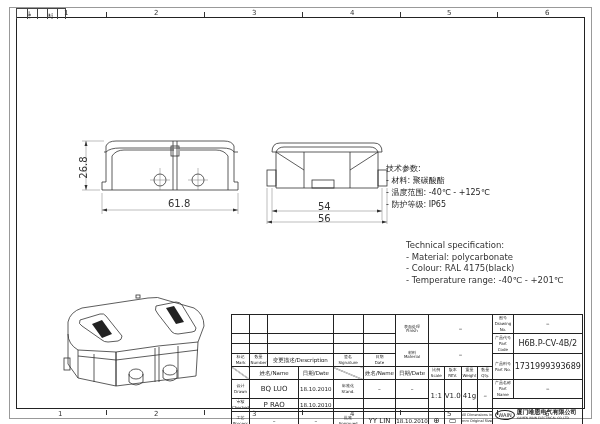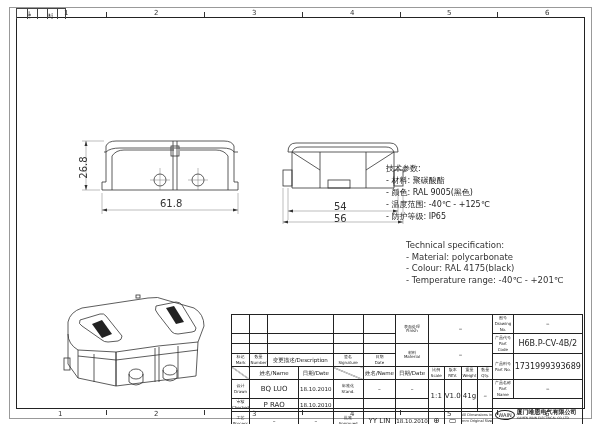--- a/index.html
+++ b/index.html
@@ -100,24 +100,24 @@
       <line x1="26" y1="72" x2="162" y2="72"></line>
     </g>
     <g fill="#333">
       <polygon points="10,3 8.5,8 11.5,8"></polygon>
       <polygon points="10,52 8.5,47 11.5,47"></polygon>
       <polygon points="26,72 31,70.5 31,73.5"></polygon>
       <polygon points="162,72 157,70.5 157,73.5"></polygon>
     </g>
   </svg>
   <span class="abs dim" style="left:-4px;top:24px;transform:rotate(-90deg);font-size:10px;">26.8</span>
-  <span class="abs dim" style="left:84px;top:60px;font-size:10px;">61.8</span>
-</div>
-
-<div class="abs" style="left:280px;top:138px;width:130px;height:90px;">
+  <span class="abs dim" style="left:92px;top:60px;font-size:10px;">61.8</span>
+</div>
+
+<div class="abs" style="left:264px;top:138px;width:130px;height:90px;">
   <svg width="130" height="90" viewBox="0 0 130 90">
     <g fill="none" stroke="#333" stroke-width="0.8">
       <path d="M8 14 Q8 5 16 5 L110 5 Q118 5 118 14"></path>
       <path d="M12 14 Q14 9 20 9 L106 9 Q112 9 114 14"></path>
       <line x1="8" y1="14" x2="118" y2="14"></line>
       <path d="M12 14 L12 50 L114 50 L114 14"></path>
       <line x1="40" y1="14" x2="40" y2="50"></line>
       <line x1="86" y1="14" x2="86" y2="50"></line>
       <line x1="12" y1="14" x2="40" y2="32"></line>
       <line x1="114" y1="14" x2="86" y2="32"></line>
@@ -140,21 +140,20 @@
       <polygon points="123,84 118,82.5 118,85.5"></polygon>
     </g>
   </svg>
   <span class="abs dim" style="left:54px;top:63px;font-size:10px;">54</span>
   <span class="abs dim" style="left:54px;top:75px;font-size:10px;">56</span>
 </div>
 
 <div class="abs" style="left:386px;top:163px;">
   <div class="spec-cn">技术参数:</div>
   <div class="spec-cn">- 材料: 聚碳酸酯</div>
-  <div class="spec-cn">- 颜色: RAL 9005(黑色)</div>
   <div class="spec-cn">- 温度范围: -40℃ - +125℃</div>
   <div class="spec-cn">- 防护等级: IP65</div>
 </div>
 
 <div class="abs" style="left:406px;top:240px;">
   <div class="spec-en">Technical specification:</div>
   <div class="spec-en">- Material: polycarbonate</div>
   <div class="spec-en">- Colour: RAL 4175(black)</div>
   <div class="spec-en">- Temperature range: -40℃ - +201℃</div>
 </div>

